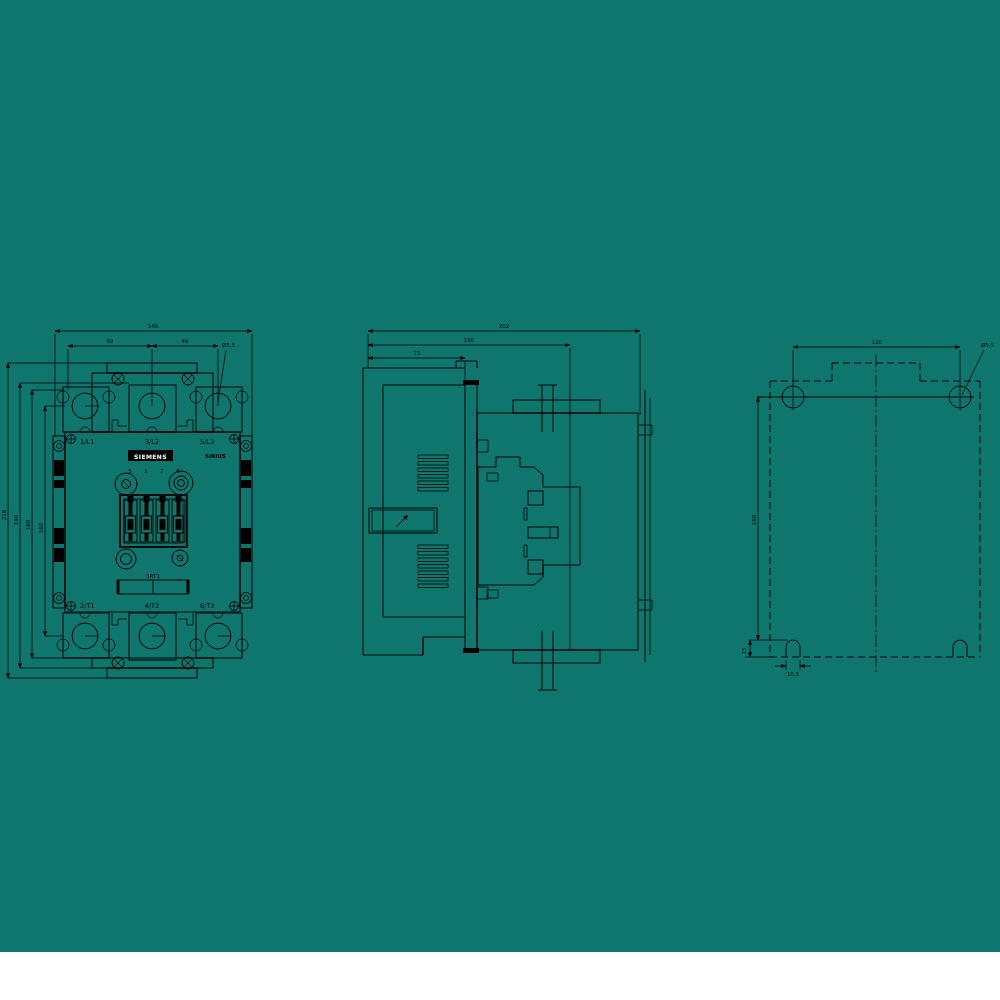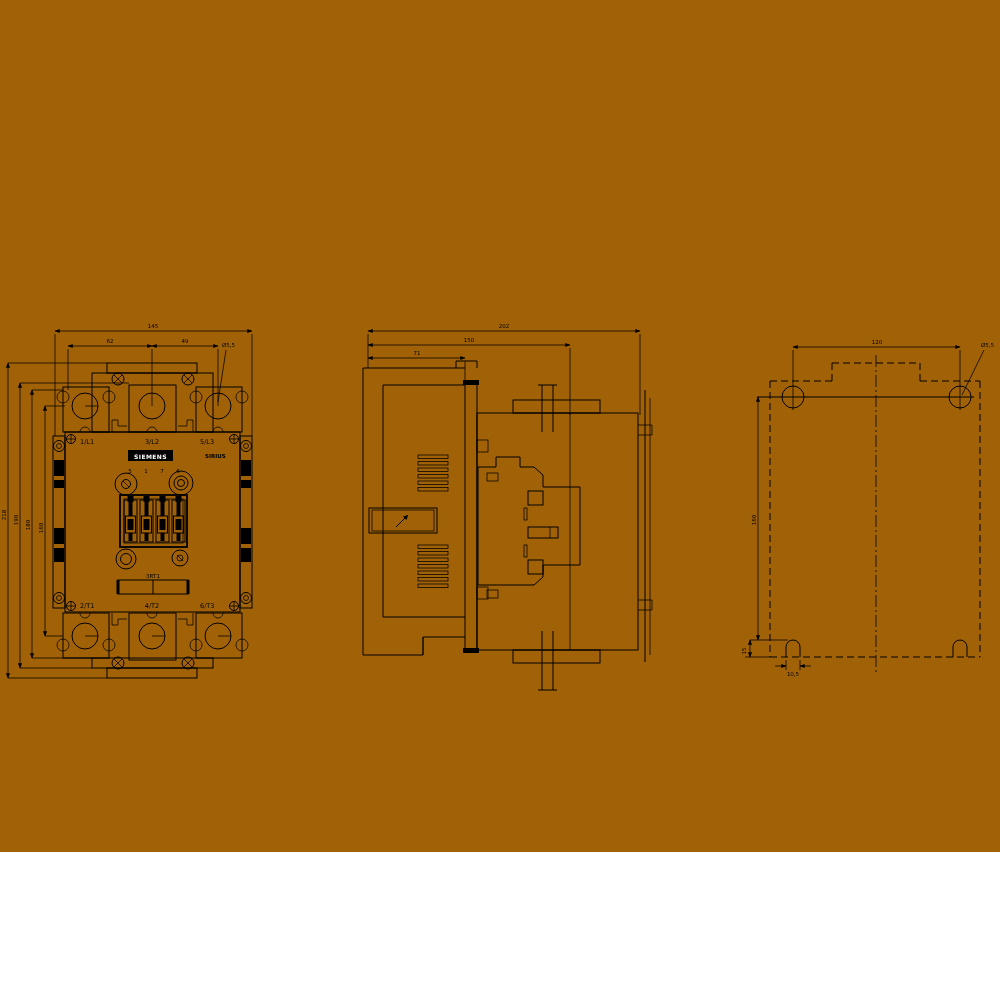--- a/index.html
+++ b/index.html
@@ -1,16 +1,16 @@
 <!DOCTYPE html>
 <html><head>
 <meta charset="utf-8">
 <style>
   html,body{margin:0;padding:0;background:#fff;}
-  .page{width:1000px;height:852px;background:#a16207;position:relative;}
+  .page{width:1000px;height:952px;background:#0f766e;position:relative;}
   svg{display:block;}
   .ln{stroke:#000;fill:none;stroke-width:1;}
   .thn{stroke:#000;fill:none;stroke-width:0.75;}
   .thk{stroke:#000;fill:none;stroke-width:1.8;}
   .blk{fill:#000;stroke:none;}
   .dsh{stroke:#000;fill:none;stroke-width:1;stroke-dasharray:7 4;}
   .dd{stroke:#000;fill:none;stroke-width:0.8;stroke-dasharray:12 3 2 3;}
   text{font-family:"DejaVu Sans",sans-serif;fill:#000;}
   .t5{font-size:5.5px;}
   .t65{font-size:6.5px;}

